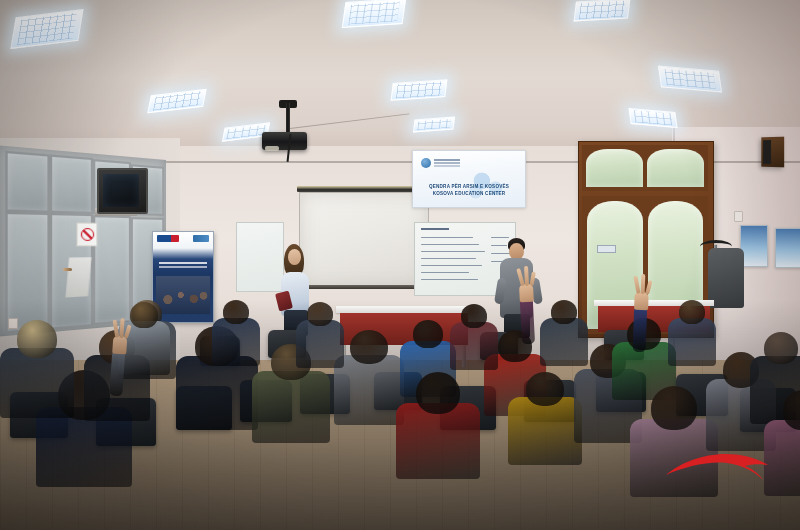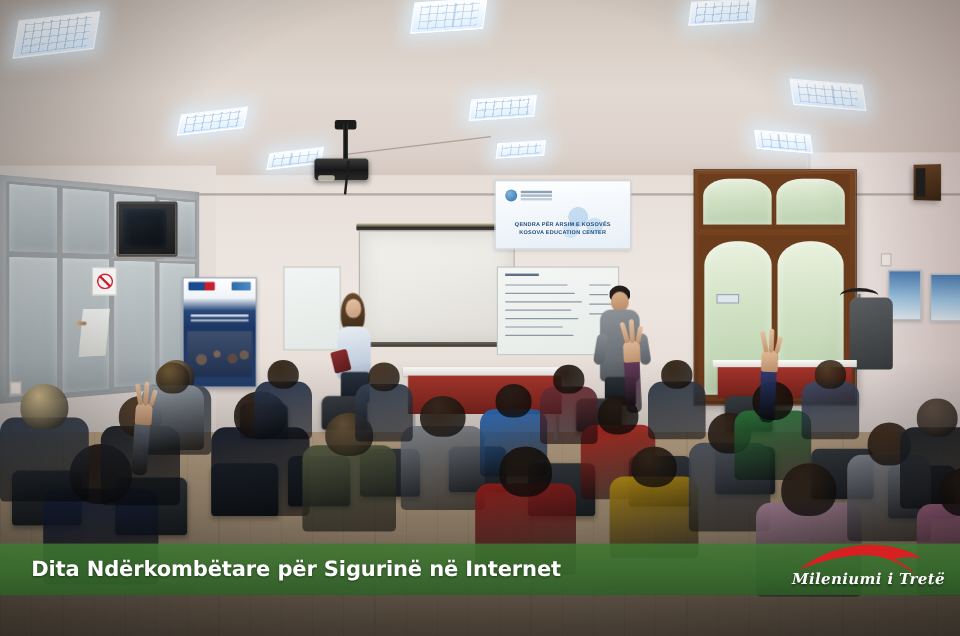--- a/index.html
+++ b/index.html
@@ -754,24 +754,20 @@
         <div class="hand" style="left: 4px; top: 18px; width: 14px; height: 18px;"></div>
         <div class="finger" style="left: 4px; top: 2px; height: 18px; transform: rotate(-13deg);"></div>
         <div class="finger" style="left: 10px; top: 0px; height: 20px; transform: rotate(0deg);"></div>
         <div class="finger" style="left: 16px; top: 6px; height: 14px; transform: rotate(13deg);"></div>
       </div>
     </div>
 
   <div class="crowd-shade"></div>
   <div class="vignette"></div>
 
-  <div class="caption-bar">
-    <div class="caption-text">Dita Ndërkombëtare për Sigurinë në Internet</div>
-  </div>
 
   <div class="brand">
     <svg class="brand-swoosh" viewBox="0 0 118 28">
       <path d="M2,23 C16,11 38,2 62,2 C78,2 92,6 104,13 C96,12 88,12 81,14 C89,17 95,22 99,28 C90,19 78,13 63,11 C44,9 20,15 2,23 Z" fill="#d81f21"></path>
     </svg>
-    <div class="brand-name">Mileniumi i Tretë</div>
   </div>
 
 </div>
 
 </body></html>

